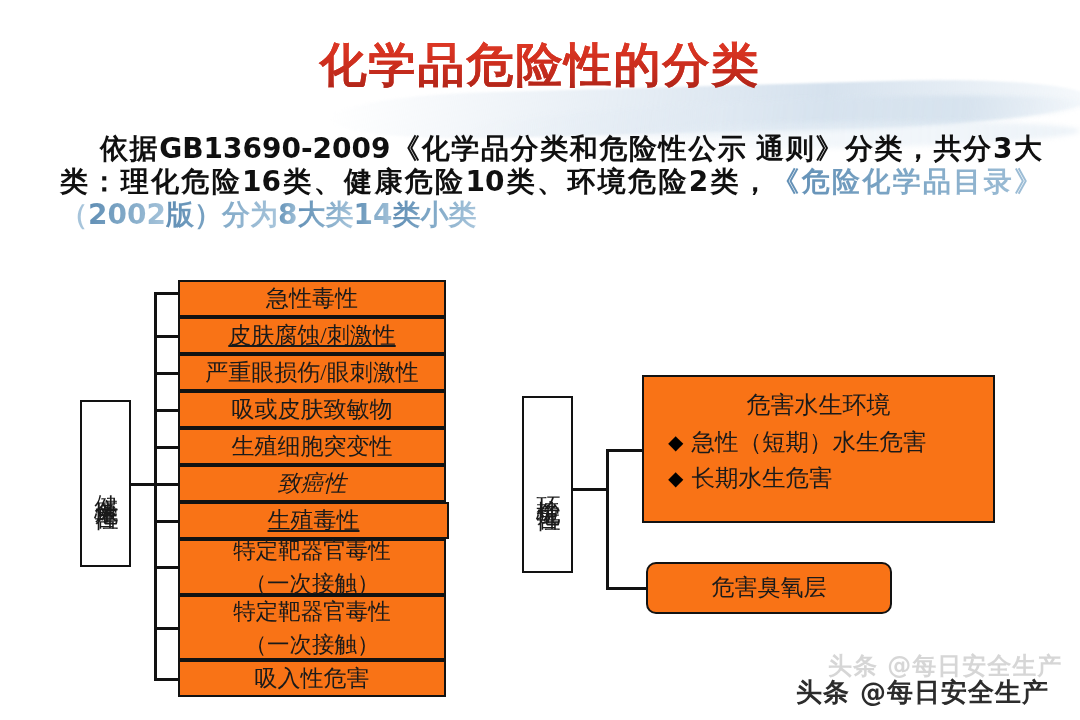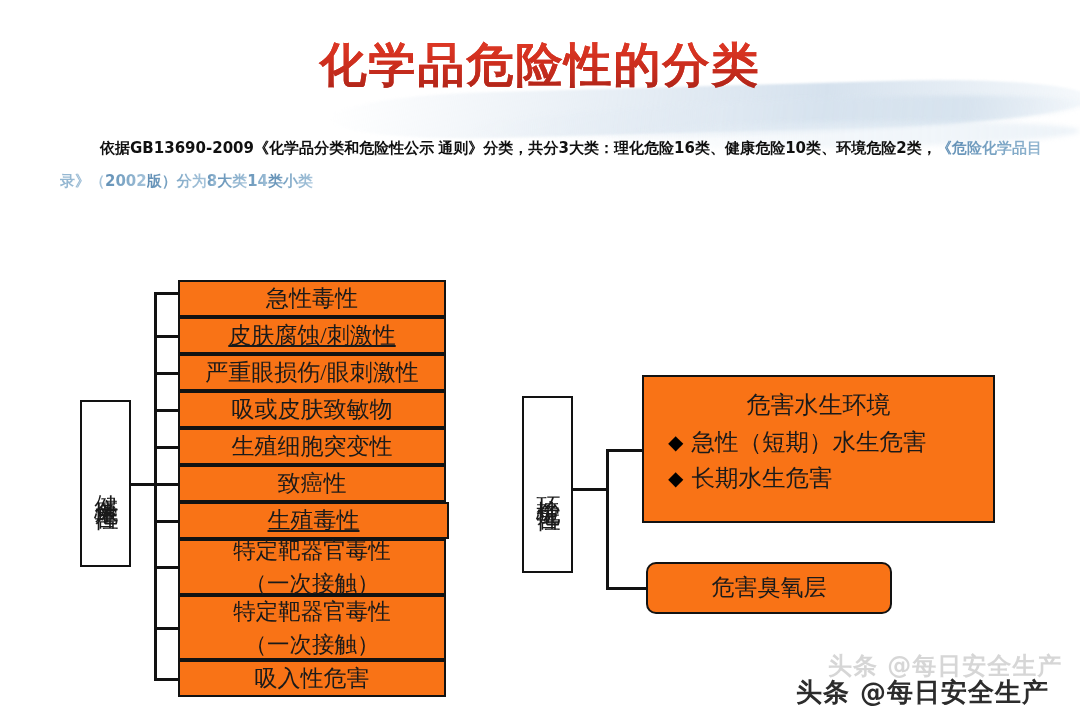--- a/index.html
+++ b/index.html
@@ -86,21 +86,21 @@
     white-space: nowrap;
     z-index: -1;
   }
 
   
   #intro {
     position: absolute;
     left: 60px; top: 132px;
     width: 982px;
     font-family: "DejaVu Sans", "Liberation Sans", sans-serif;
-    font-size: 15px;
+    font-size: 28px;
     line-height: 33px;
     color: #101010;
     text-align: justify;
     text-indent: 40px;
     font-weight: bold;
   }
   #intro .serif-run {
     font-family: "Liberation Serif", "DejaVu Serif", serif;
     font-weight: bold;
   }
@@ -248,21 +248,21 @@
   <div class="bx small-line" style="left:178px; top:391px;  width:268px; height:37px;">
       <span>吸或皮肤致敏物</span>
     </div>
   <div class="ln" style="left:154px; top:409px; width:26px; height:3px;"></div>
 
   <div class="bx small-line" style="left:178px; top:428px;  width:268px; height:37px;">
       <span>生殖细胞突变性</span>
     </div>
   <div class="ln" style="left:154px; top:446px; width:26px; height:3px;"></div>
 
-  <div class="bx small-line" style="left:178px; top:465px;  width:268px; height:37px;">
+  <div class="bx small-line" style="left:178px; top:465px;  width:268px; height:37px;font-style:italic;">
       <span>致癌性</span>
     </div>
   <div class="ln" style="left:154px; top:483px; width:26px; height:3px;"></div>
 
   <div class="bx small-line" style="left:178px; top:502px;  width:271px; height:37px;text-decoration:underline;">
       <span>生殖毒性</span>
     </div>
   <div class="ln" style="left:154px; top:520px; width:26px; height:3px;"></div>
 
   <div class="bx two-line" style="left:178px; top:539px;  width:268px; height:56px;">

